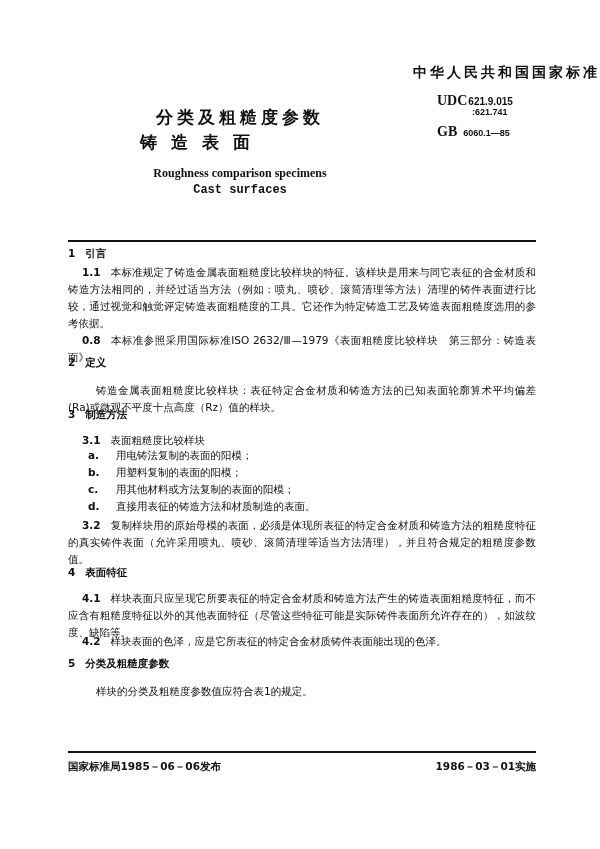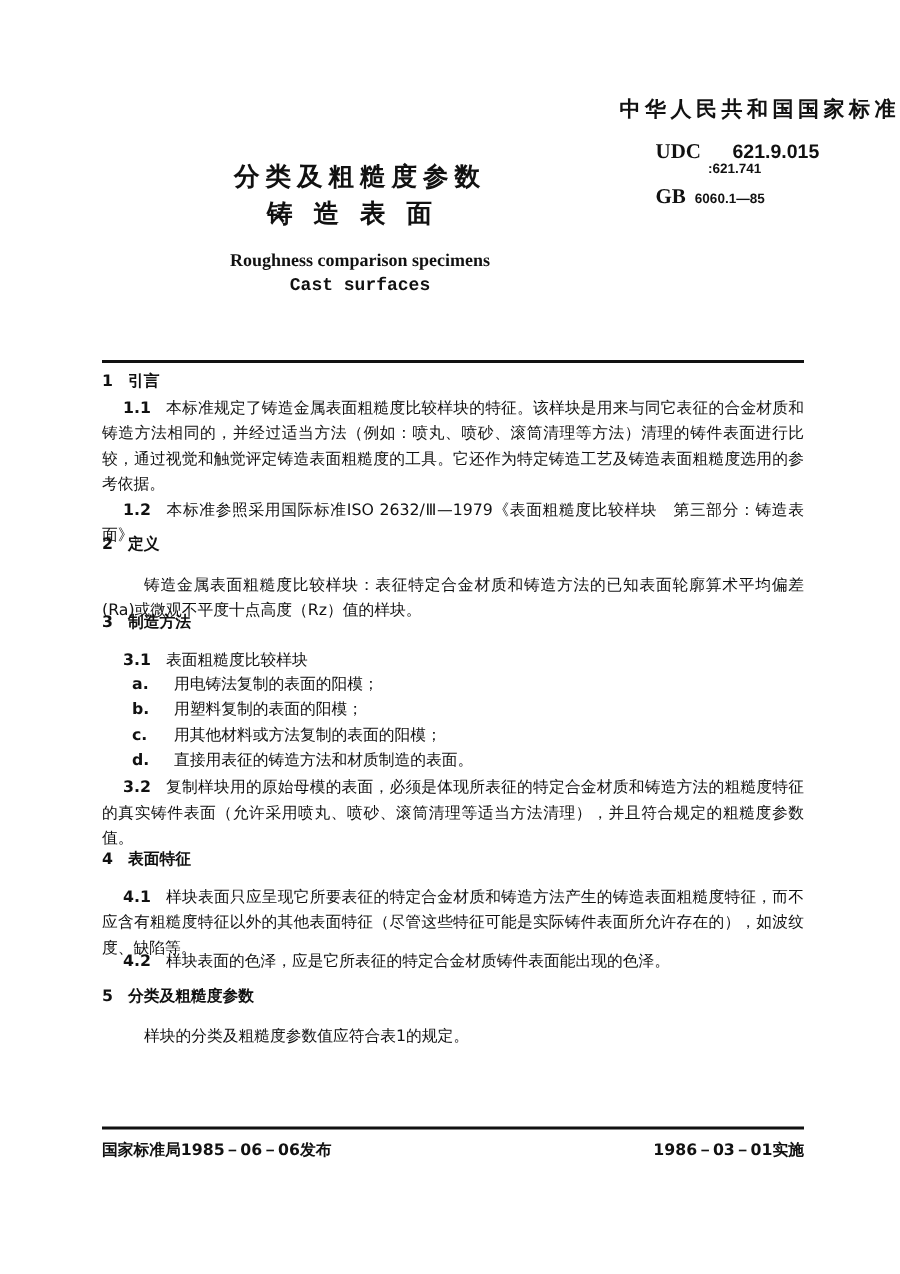--- a/index.html
+++ b/index.html
@@ -3,25 +3,25 @@
   <meta charset="utf-8">
   <style>
     html, body { margin: 0; padding: 0; background: #ffffff; }
     body {
       width: 600px; height: 849px; position: relative; overflow: hidden;
       font-family: "DejaVu Sans", sans-serif; color: #111;
     }
     .abs { position: absolute; }
     .hdr-nation { left: 0; width: 600px; top: 64px; text-align: right; font-size: 14px; font-weight: bold; letter-spacing: 3px; }
     .title-cn1 { left: 140px; width: 200px; top: 106px; text-align: center; font-size: 17px; font-weight: bold; letter-spacing: 4px; }
-    .title-cn2 { left: 140px; width: 200px; top: 131px; text-align: center; font-size: 17px; font-weight: bold; letter-spacing: 14px; }
+    .title-cn2 { left: 140px; width: 200px; top: 131px; font-size: 17px; font-weight: bold; letter-spacing: 14px; }
     .title-en1 { left: 140px; width: 200px; top: 166px; text-align: center; font-family: "Liberation Serif", serif; font-size: 12px; font-weight: bold; }
     .title-en2 { left: 140px; width: 200px; top: 183px; text-align: center; font-family: Liberation Mono, monospace; font-size: 12px; font-weight: bold; }
     .udc { left: 437px; top: 93px; font-family: "Liberation Serif", serif; font-size: 14px; font-weight: bold; }
-    .udc .code { font-family: "Liberation Sans", sans-serif; font-size: 13px; margin-left: 21px; }
+    .udc .code { font-family: "Liberation Sans", sans-serif; font-size: 10px; margin-left: 1px; }
     .udc2 { left: 472px; top: 107px; font-family: "Liberation Sans", sans-serif; font-size: 9px; font-weight: bold; }
     .gb { left: 437px; top: 124px; font-family: "Liberation Serif", serif; font-size: 14px; font-weight: bold; }
     .gb .code { font-family: "Liberation Sans", sans-serif; font-size: 9px; margin-left: 6px; }
     .rule-top { left: 68px; width: 468px; top: 240px; height: 2px; background: #111; }
     .rule-bottom { left: 68px; width: 468px; top: 751px; height: 2px; background: #111; }
     .sec { left: 68px; font-size: 10.5px; font-weight: bold; }
     .para { left: 68px; width: 468px; font-size: 10.5px; line-height: 17px; text-align: justify; }
     .num { font-weight: bold; margin-right: 10px; }
     .ind1 { text-indent: 14px; }
     .ind2 { text-indent: 28px; }
@@ -49,21 +49,21 @@
 
 <div class="abs rule-top"></div>
 
 <div class="abs sec" style="top:247px;">
   <span class="num">1</span><span>引言</span>
 </div>
 <div class="abs para ind1" style="top:264px;">
   <span class="num">1.1</span><span>本标准规定了铸造金属表面粗糙度比较样块的特征。该样块是用来与同它表征的合金材质和铸造方法相同的，并经过适当方法（例如：喷丸、喷砂、滚筒清理等方法）清理的铸件表面进行比较，通过视觉和触觉评定铸造表面粗糙度的工具。它还作为特定铸造工艺及铸造表面粗糙度选用的参考依据。</span>
 </div>
 <div class="abs para ind1" style="top:332px;">
-  <span class="num">1.2</span><span>本标准参照采用国际标准ISO 2632/Ⅲ—1979《表面粗糙度比较样块　第三部分：铸造表面》。</span>
+  <span class="num">0.8</span><span>本标准参照采用国际标准ISO 2632/Ⅲ—1979《表面粗糙度比较样块　第三部分：铸造表面》。</span>
 </div>
 
 <div class="abs sec" style="top:356px;">
   <span class="num">2</span><span>定义</span>
 </div>
 <div class="abs para ind2" style="top:382px;">
   <span>铸造金属表面粗糙度比较样块：表征特定合金材质和铸造方法的已知表面轮廓算术平均偏差(Ra)或微观不平度十点高度（Rz）值的样块。</span>
 </div>
 
 <div class="abs sec" style="top:408px;">

